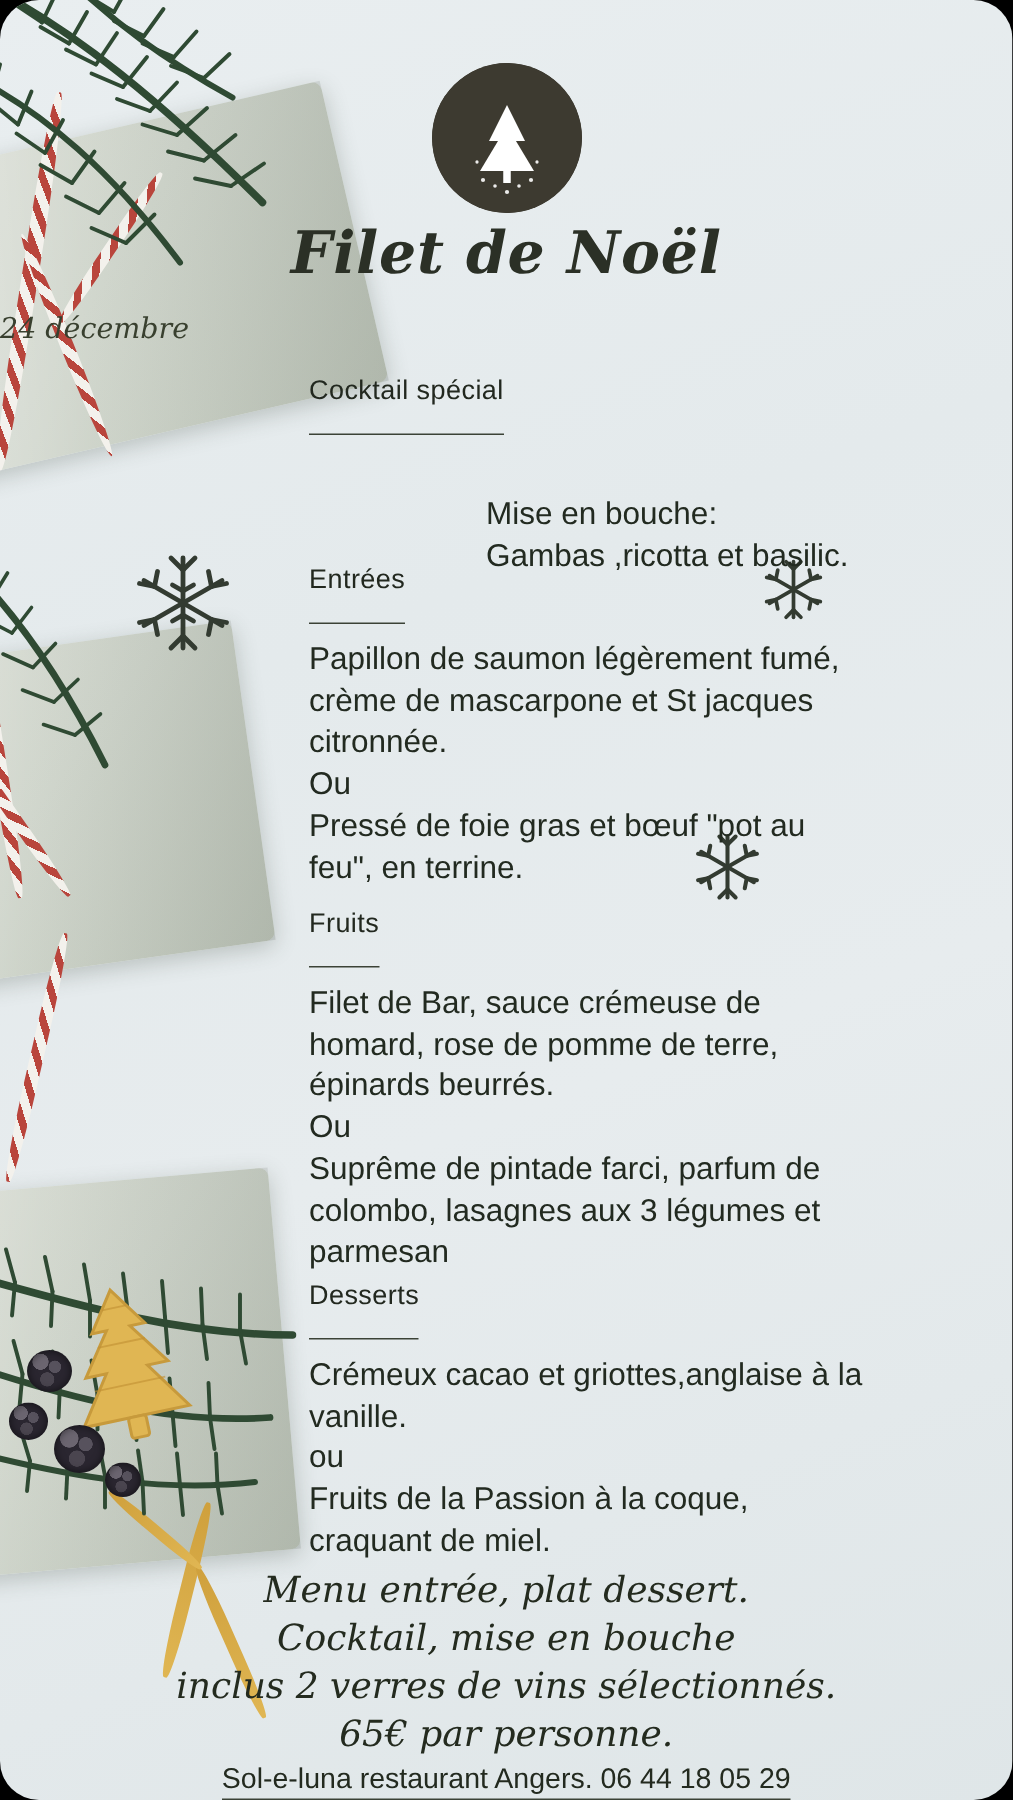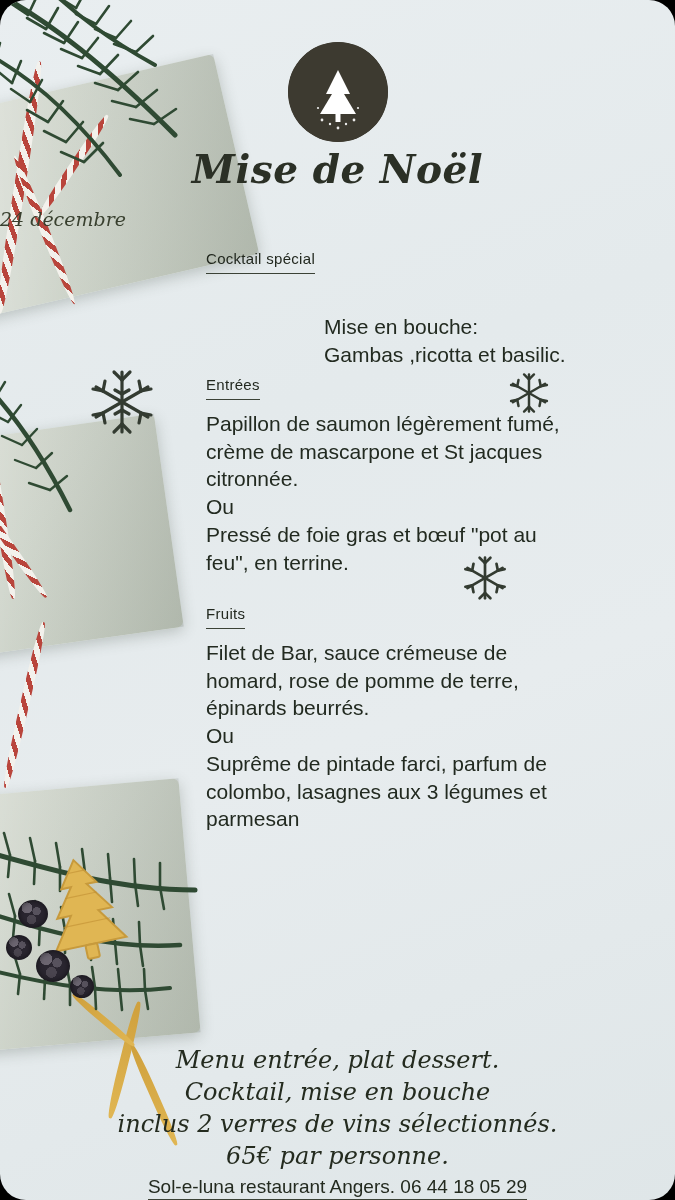--- a/index.html
+++ b/index.html
@@ -175,26 +175,26 @@
     color: #39402f;
   }
 
   .section {
     position: absolute;
     left: 206px;
     right: 26px;
   }
   .sec-head {
     display: inline-block;
-    font-size: 15px;
+    font-size: 18px;
     font-weight: 400;
     letter-spacing: 0.3px;
     color: #22281f;
     border-bottom: 1.6px solid #3b4236;
-    padding-bottom: 6px;
+    padding-bottom: 18px;
     margin-bottom: 10px;
   }
   .sec-body {
     font-size: 21px;
     line-height: 1.32;
     color: #222a20;
     white-space: pre-line;
   }
   .sec-body.indent {
     padding-left: 118px;
@@ -480,21 +480,21 @@
         <path d="M15 45 l-10 2"></path>
           <path d="M15 45 l2 10"></path>
         <path d="M53 23 l10 -2"></path>
           <path d="M53 23 l-2 -10"></path>
       </g>
     </svg>
   </div>
 
   <div class="content">
 
-    <div class="title">Mise de Noël</div>
+    <div class="title">Filet de Noël</div>
     <div class="subtitle">24 décembre</div>
 
     <div class="section s-cocktail">
       <div class="sec-head">Cocktail spécial</div>
       <div class="sec-body indent">Mise en bouche:
 Gambas ,ricotta et basilic.</div>
     </div>
 
     <div class="section s-entrees">
       <div class="sec-head">Entrées</div>
@@ -510,20 +510,28 @@
       <div class="sec-head">Fruits</div>
       <div class="sec-body">Filet de Bar, sauce crémeuse de
 homard,  rose de pomme de terre,
 épinards beurrés.
 Ou
 Suprême de pintade farci, parfum de
 colombo, lasagnes aux 3 légumes et
 parmesan</div>
     </div>
 
+    <div class="section s-desserts">
+      <div class="sec-head">Desserts</div>
+      <div class="sec-body">Crémeux cacao et griottes,anglaise à la
+vanille.
+ou
+Fruits de la Passion à la coque,
+craquant de miel.</div>
+    </div>
 
     <div class="footnote">Menu entrée, plat dessert.
 Cocktail, mise en bouche
 inclus 2 verres de vins sélectionnés.
 65€ par personne.</div>
 
     <div class="contact">
       <span>Sol-e-luna restaurant Angers.   06 44 18 05 29</span>
     </div>
   </div>

